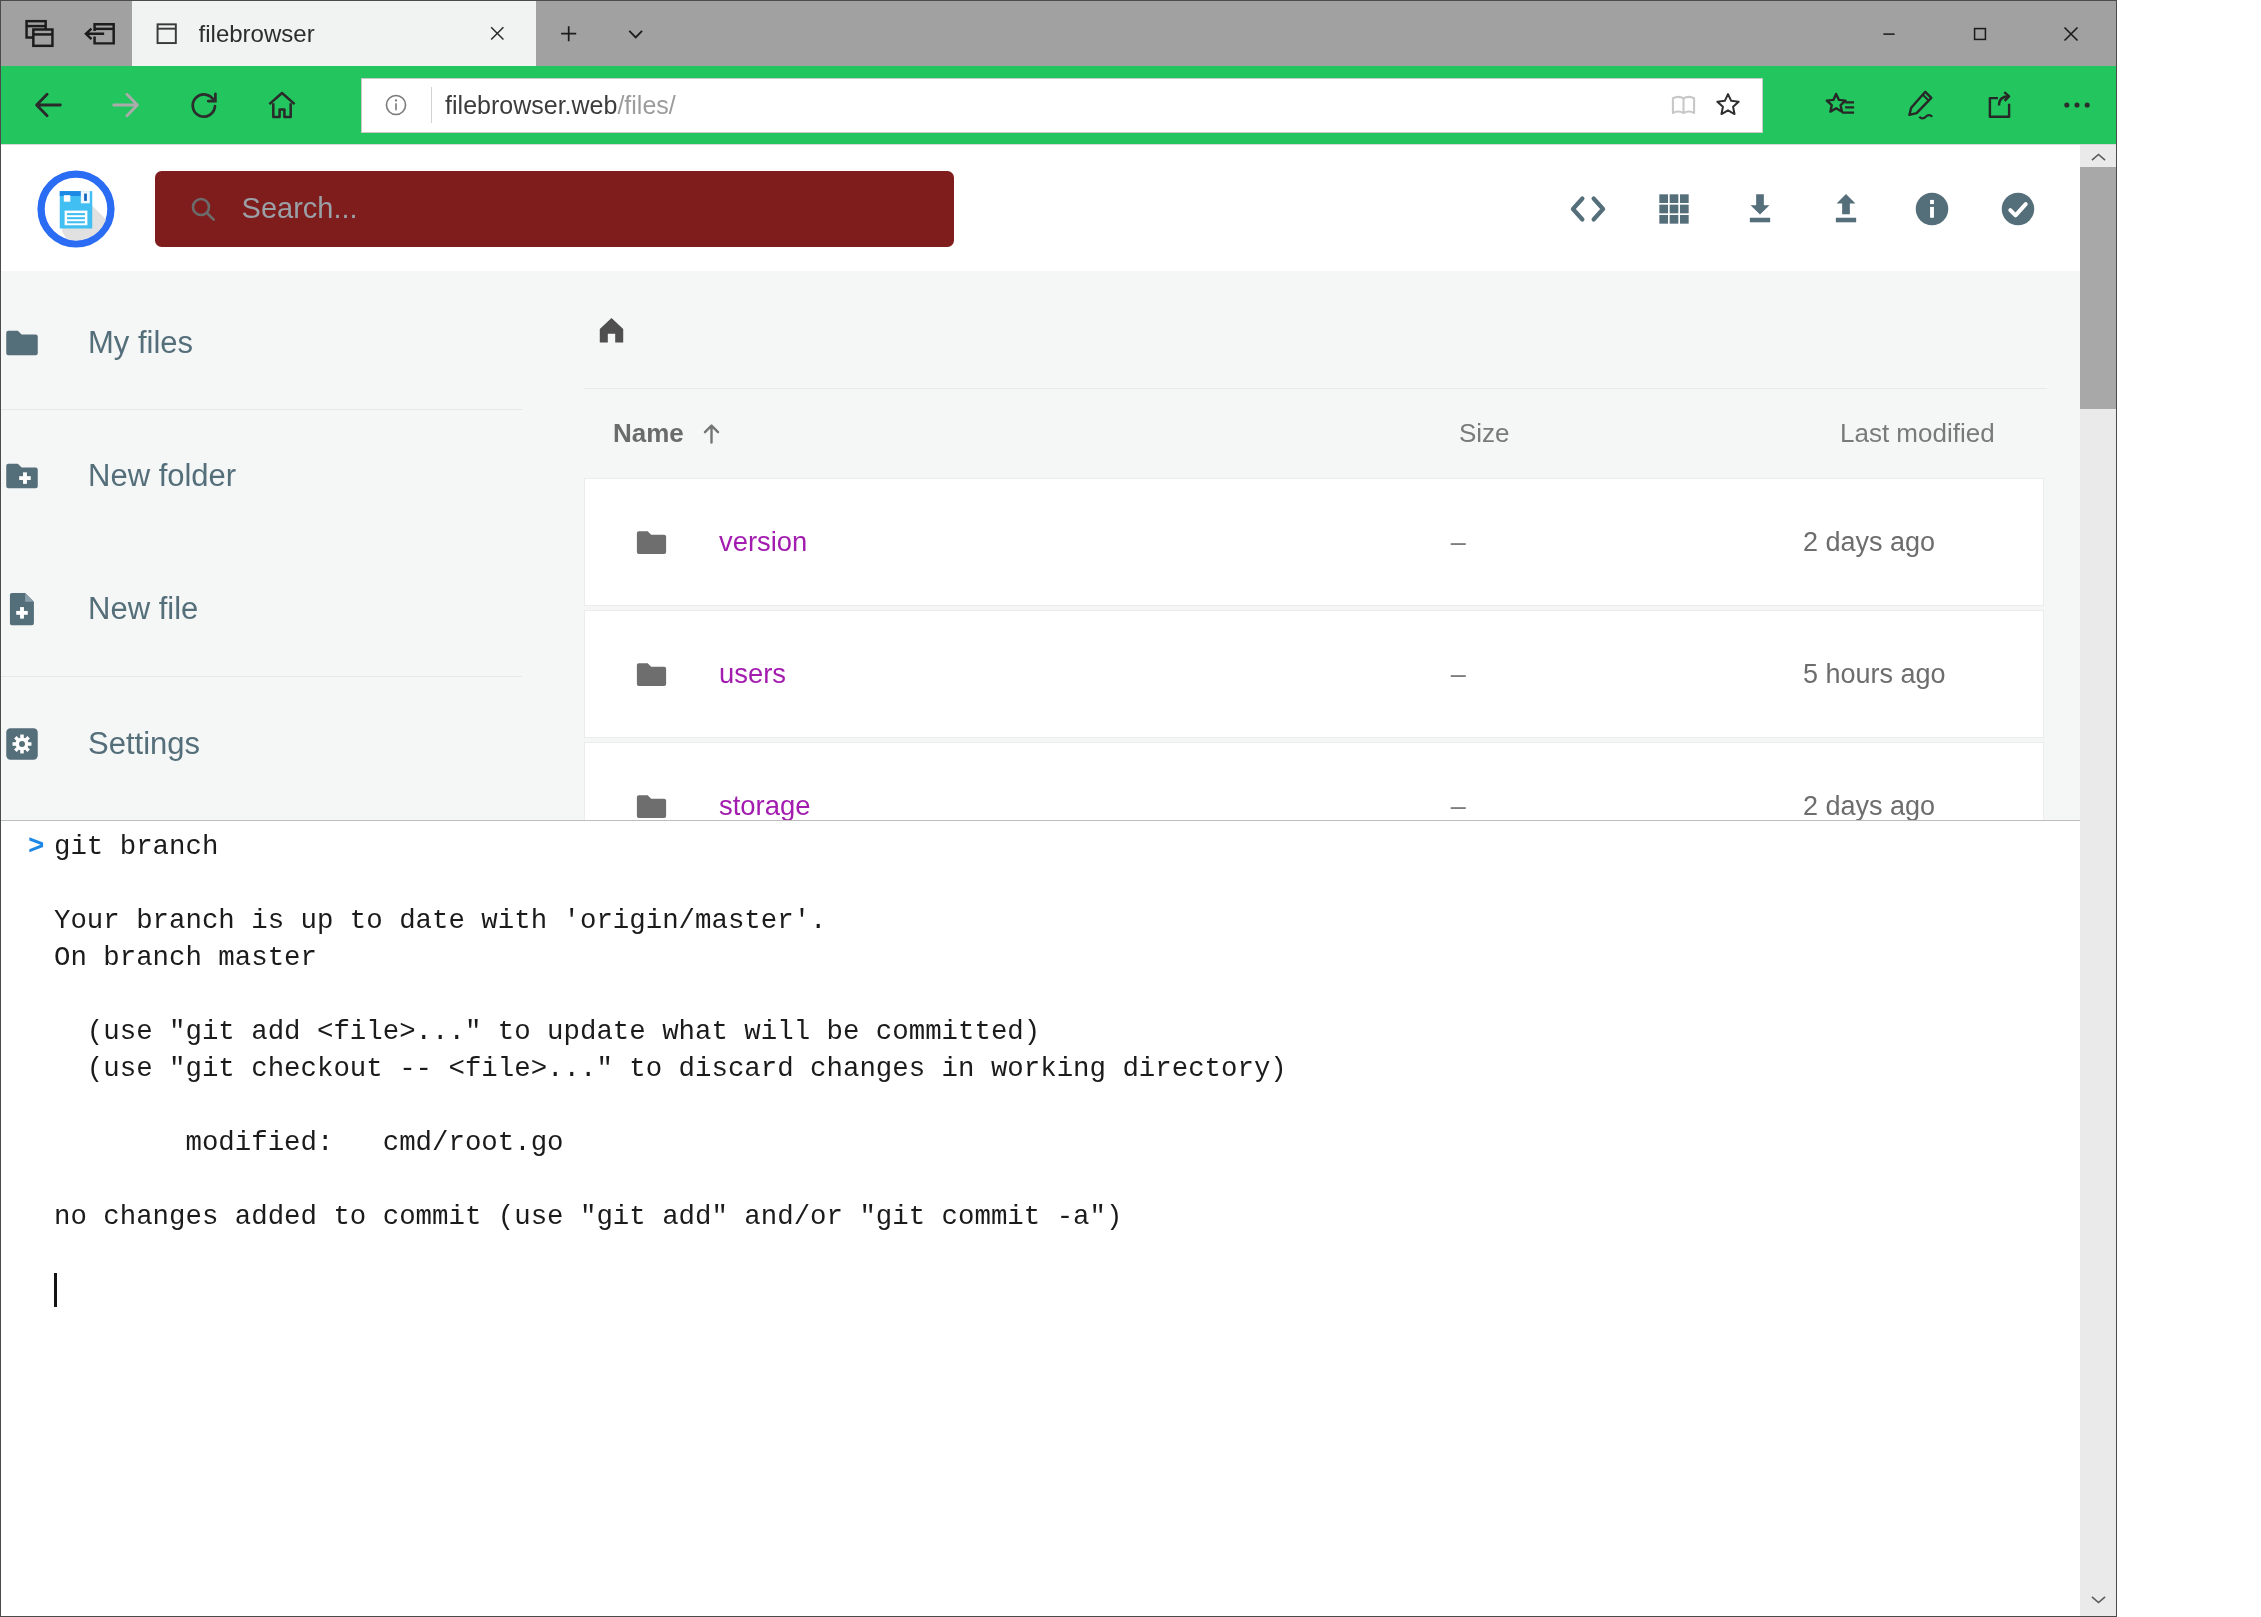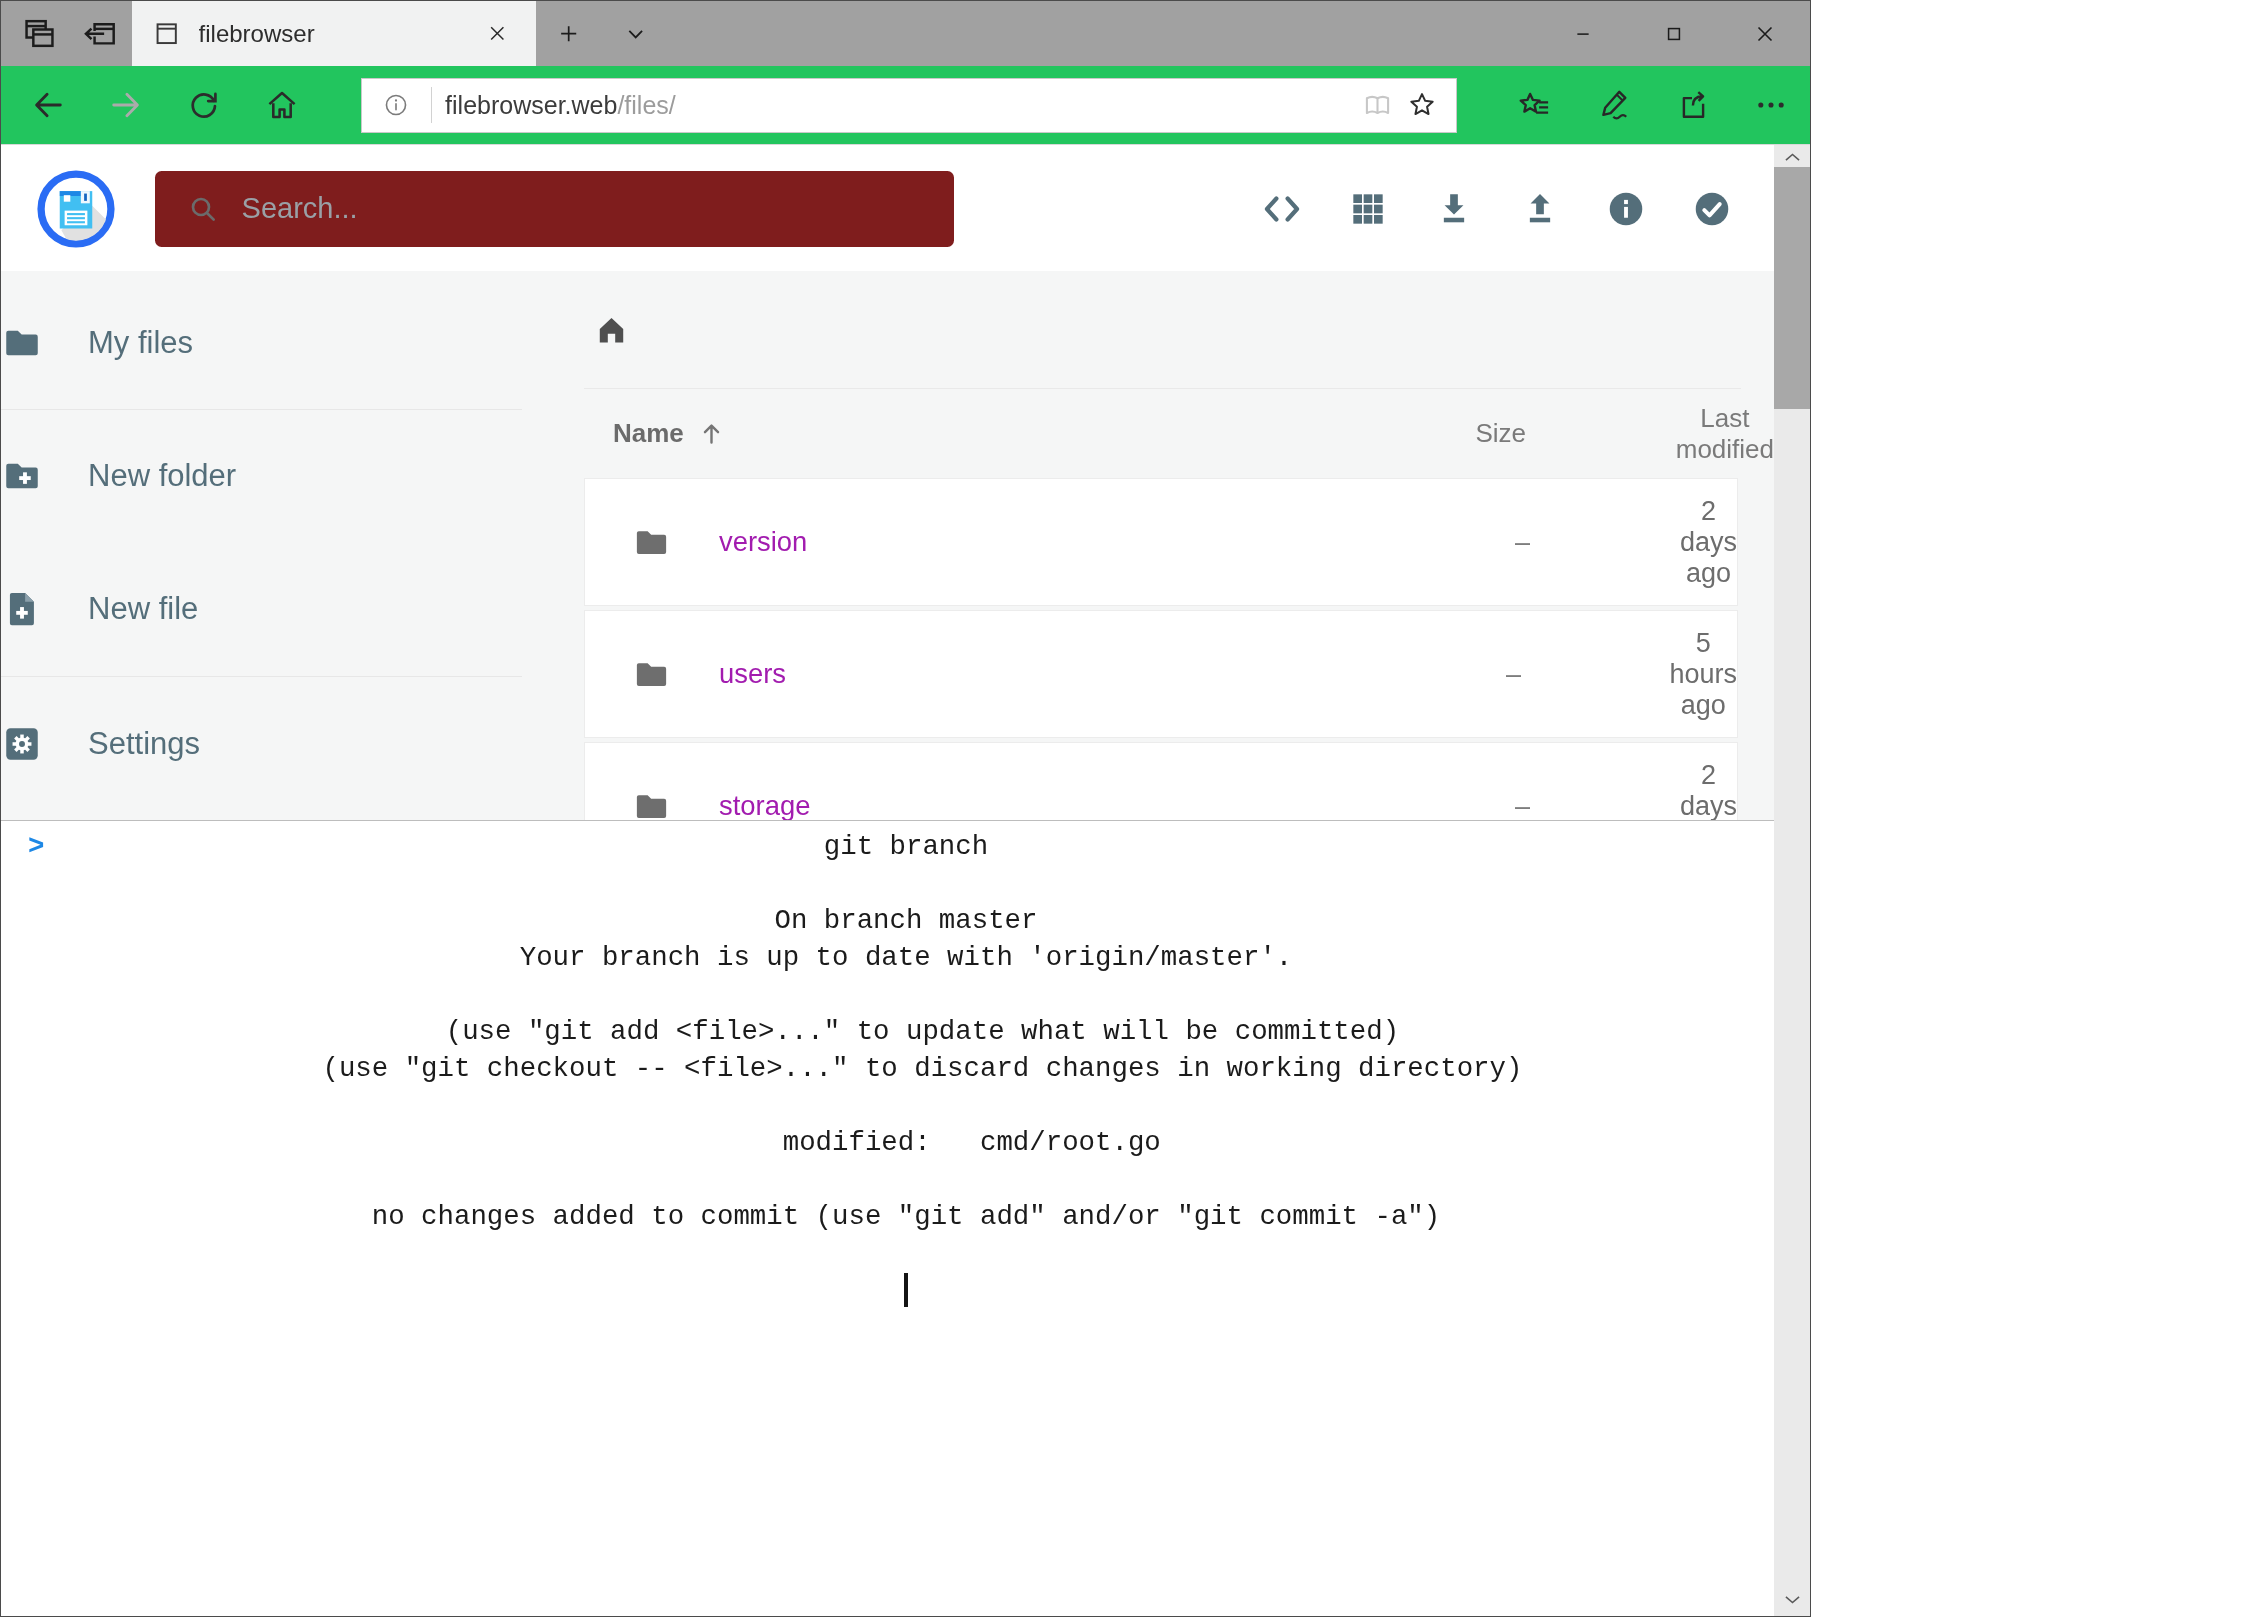--- a/index.html
+++ b/index.html
@@ -1,22 +1,21 @@
 <!DOCTYPE html>
 <html style="font-size:13px"><head>
 <meta charset="utf-8">
 <style>
   html,body{margin:0;padding:0;background:#ffffff;}
   *{box-sizing:border-box;}
   .stage{
-    position:relative;width:1811px;height:1617px;
+    position:relative;width:2117px;height:1617px;
     border:1.6px solid #4b4b4b;overflow:hidden;
     font-family:"Liberation Sans",sans-serif;
     background:#fff;
-    text-align:center;
   }
   
   .titlebar{position:absolute;top:0;left:0;right:0;height:65px;background:#a1a1a1;display:flex;align-items:stretch;padding-left:8px;}
   .tb-btn{width:60px;display:flex;align-items:center;justify-content:center;cursor:default;}
   .tab{width:404px;margin-left:3.2px;background:#f1f2f2;display:flex;align-items:center;padding:0 21px;}
   .tab-title{font-size:24px;color:#2d2d2d;margin-left:18px;white-space:nowrap;overflow:hidden;}
   .tab-close{margin-left:auto;display:flex;align-items:center;justify-content:center;width:36px;height:36px;}
   .newtab-btn{width:65px;display:flex;align-items:center;justify-content:center;}
   .tablist-btn{width:69px;display:flex;align-items:center;justify-content:center;}
   .win-controls{margin-left:auto;display:flex;align-items:stretch;}
@@ -410,22 +409,22 @@
         </span>
         <span class="csize">–</span>
         <span class="cmod">2 days ago</span>
       </div>
     </main>
   </div>
 
   <div class="terminal">
     <div class="prompt-line"><span class="chev">&gt;</span><span>git branch</span></div>
     <div class="tline"></div>
+    <div class="tline">Your branch is up to date with 'origin/master'.</div>
     <div class="tline">On branch master</div>
-    <div class="tline">Your branch is up to date with 'origin/master'.</div>
     <div class="tline"></div>
     <div class="tline">  (use "git add &lt;file&gt;..." to update what will be committed)</div>
     <div class="tline">  (use "git checkout -- &lt;file&gt;..." to discard changes in working directory)</div>
     <div class="tline"></div>
     <div class="tline">        modified:   cmd/root.go</div>
     <div class="tline"></div>
     <div class="tline">no changes added to commit (use "git add" and/or "git commit -a")</div>
     <div class="tline"></div>
     <div class="tline"><span class="cursor"></span></div>
   </div>

